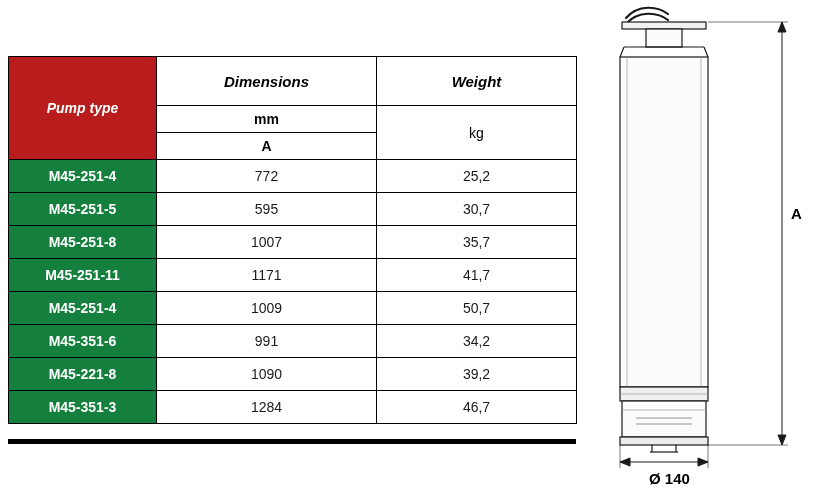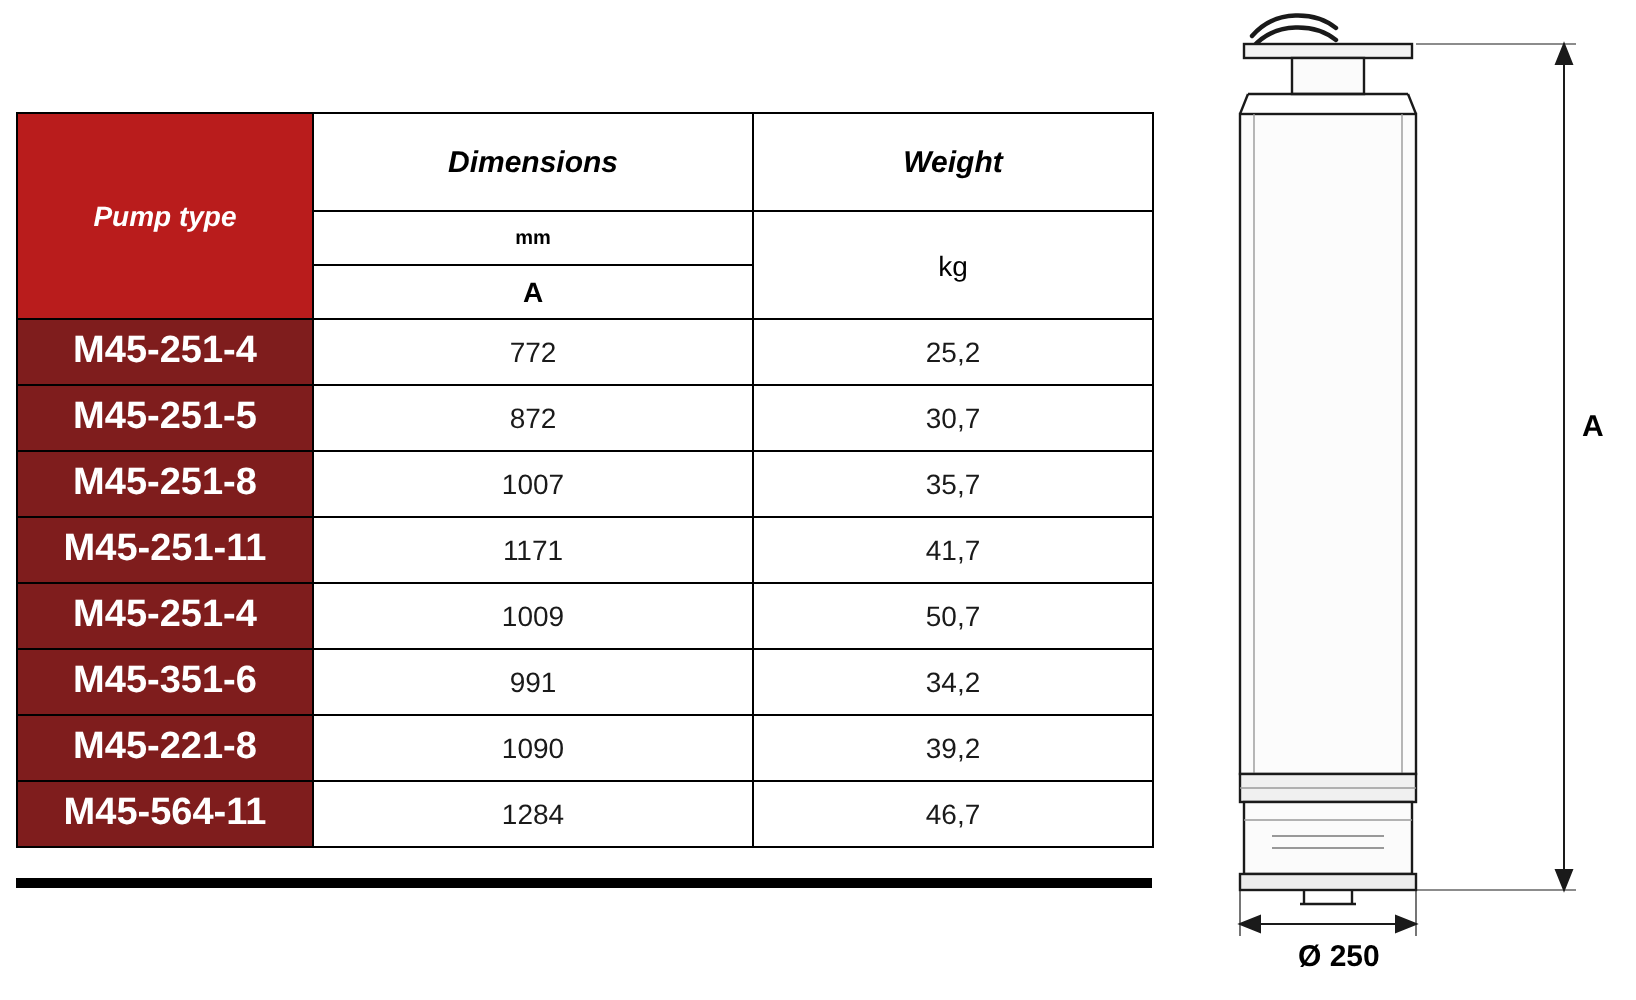--- a/index.html
+++ b/index.html
@@ -47,40 +47,40 @@
     height: 100px;
   }
   .hdr-dim, .hdr-weight {
     font-weight: bold;
     font-style: italic;
     font-size: 15px;
     height: 48px;
   }
   .hdr-unit {
     font-weight: bold;
-    font-size: 10px;
+    font-size: 14px;
     height: 26px;
     margin-top: 44px;
   }
   .hdr-sym {
     font-weight: bold;
     font-size: 14px;
     height: 26px;
   }
   .hdr-kg {
     font-weight: normal;
     font-size: 14px;
     height: 52px;
   }
   tbody tr { height: 33px; }
   td.cell-type {
-    background: #7f1d1d;
+    background: #15803d;
     color: #ffffff;
     font-weight: bold;
-    font-size: 19px;
+    font-size: 14px;
     text-align: left;
     padding-left: 10px;
     border-top: 1px solid #ffffff;
     border-bottom: 1px solid #ffffff;
     border-left: 1px solid #000000;
     border-right: 1px solid #000000;
   }
   tbody tr:first-child td.cell-type { border-top: 1px solid #000000; }
   tbody tr:last-child  td.cell-type { border-bottom: 1px solid #000000; }
   td.cell-num {
@@ -149,21 +149,21 @@
       </tr>
     </thead>
     <tbody>
       <tr>
         <td class="cell-type">M45-251-4</td>
         <td class="cell-num">772</td>
         <td class="cell-num">25,2</td>
       </tr>
       <tr>
         <td class="cell-type">M45-251-5</td>
-        <td class="cell-num">872</td>
+        <td class="cell-num">595</td>
         <td class="cell-num">30,7</td>
       </tr>
       <tr>
         <td class="cell-type">M45-251-8</td>
         <td class="cell-num">1007</td>
         <td class="cell-num">35,7</td>
       </tr>
       <tr>
         <td class="cell-type">M45-251-11</td>
         <td class="cell-num">1171</td>
@@ -178,21 +178,21 @@
         <td class="cell-type">M45-351-6</td>
         <td class="cell-num">991</td>
         <td class="cell-num">34,2</td>
       </tr>
       <tr>
         <td class="cell-type">M45-221-8</td>
         <td class="cell-num">1090</td>
         <td class="cell-num">39,2</td>
       </tr>
       <tr>
-        <td class="cell-type">M45-564-11</td>
+        <td class="cell-type">M45-351-3</td>
         <td class="cell-num">1284</td>
         <td class="cell-num">46,7</td>
       </tr>
     </tbody>
   </table>
 </div>
 <div id="table-bottom-rule"></div>
 
 <div id="drawing">
   <svg width="222" height="500" viewBox="0 0 222 500" xmlns="http://www.w3.org/2000/svg">
@@ -239,14 +239,14 @@
     <g stroke="#1a1a1a" stroke-width="1" fill="#1a1a1a">
       <line x1="24" y1="462" x2="112" y2="462"></line>
       <polygon points="24,462 34,458 34,466"></polygon>
       <polygon points="112,462 102,458 102,466"></polygon>
       <line x1="24" y1="445" x2="24" y2="468" stroke-width="0.6"></line>
       <line x1="112" y1="445" x2="112" y2="468" stroke-width="0.6"></line>
     </g>
   </svg>
 
   <div id="label-a" class="dim-label">A</div>
-  <div id="label-dia" class="dim-label">Ø 250</div>
+  <div id="label-dia" class="dim-label">Ø 140</div>
 </div>
 
 </body></html>

